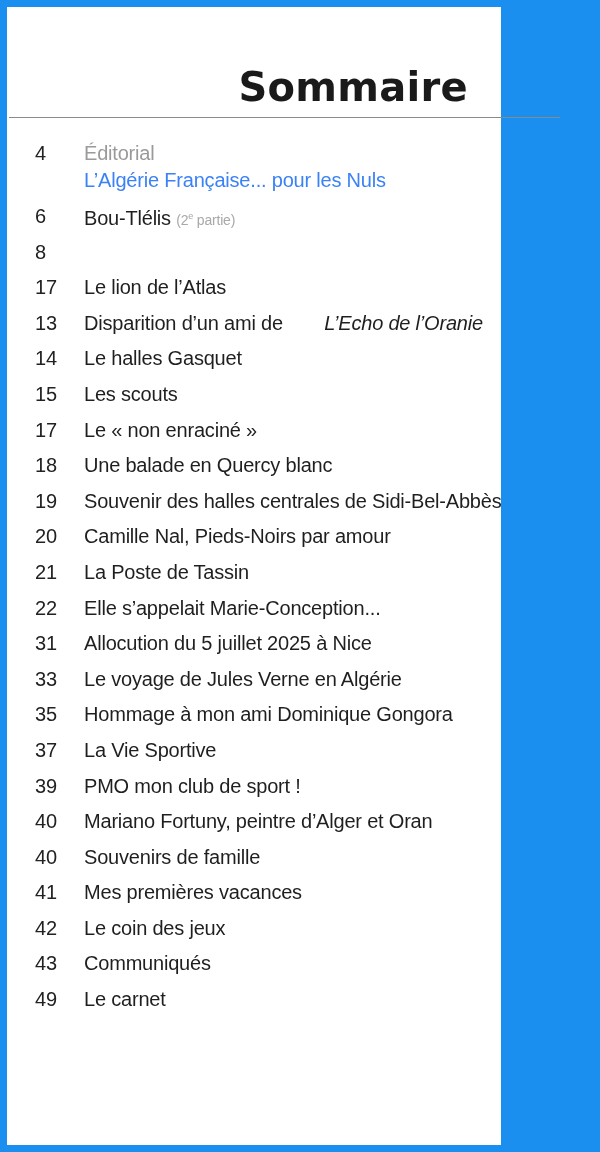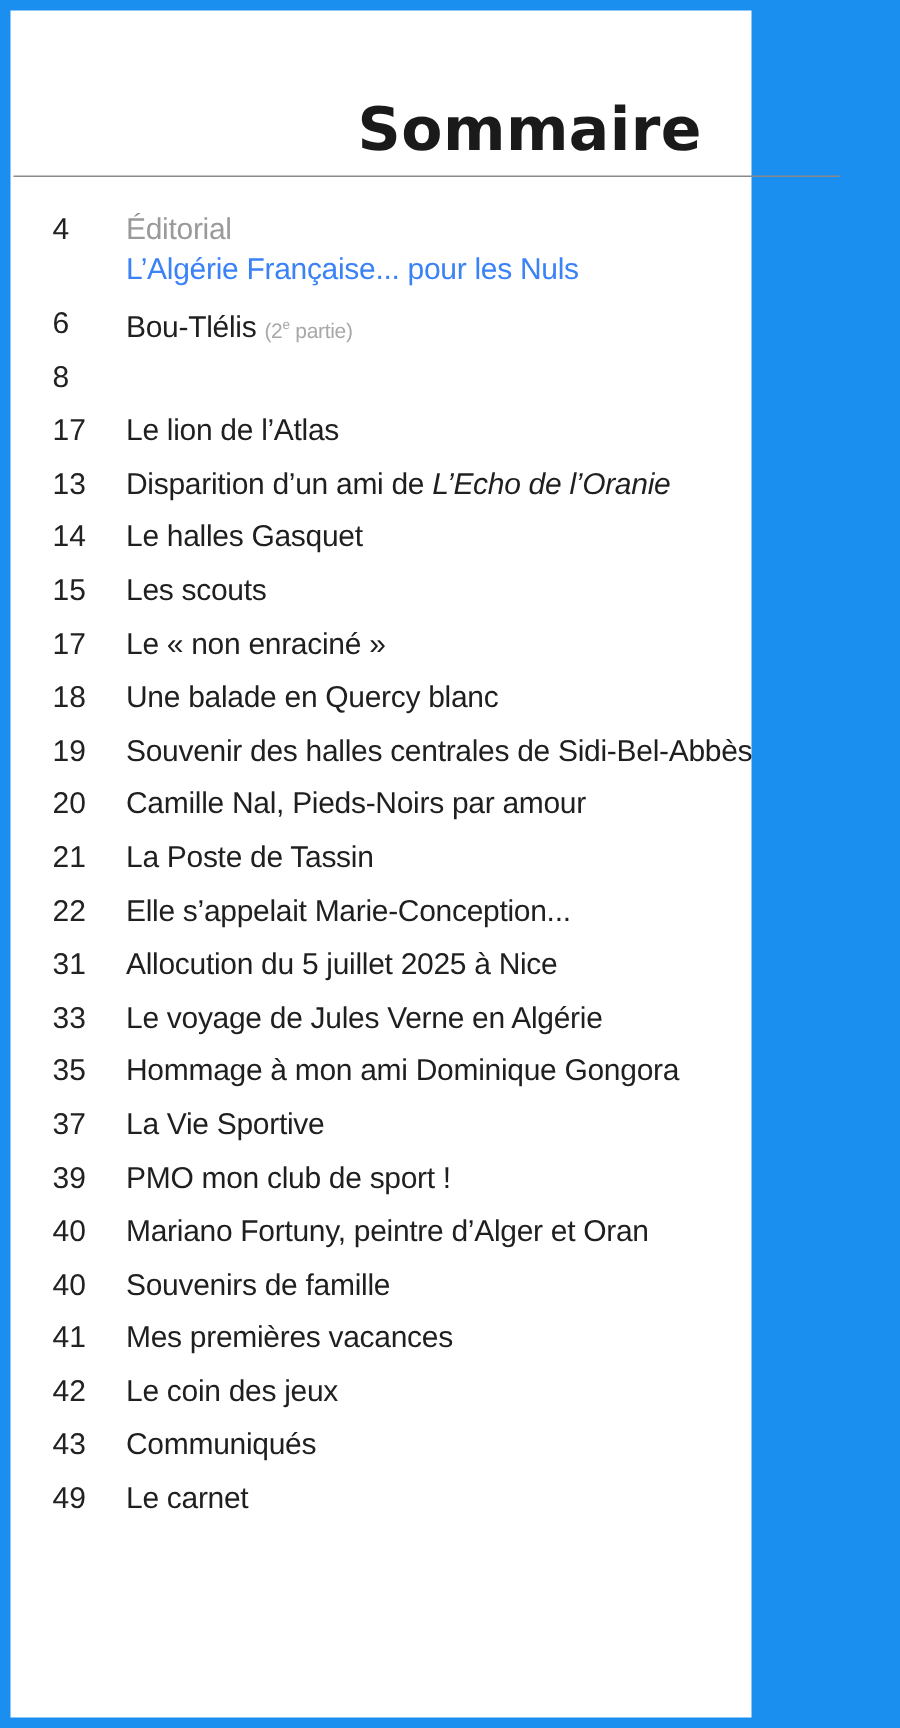--- a/index.html
+++ b/index.html
@@ -30,21 +30,21 @@
     line-height: 30px;
   }
   .text {
     position: absolute; left: 77px; top: 0; font-size: 20px; color: #1f1f1f;
     line-height: 30px; white-space: nowrap; letter-spacing: -0.2px;
   }
   .text .sub { display: block; color: #3b82f6; margin-top: -3px; }
   .gray { color: #9a9a9a; }
   .small { font-size: 14px; color: #a8a8a8; }
   .small sup { font-size: 9px; }
-  i { font-style: italic; }
+  i { font-style: italic; margin-left: 36px; }
 </style>
 </head>
 <body>
 
 <div class="page">
   <div class="title">Sommaire</div>
   <div class="rule"></div>
 
   <div class="toc">
     <div class="row tall">

